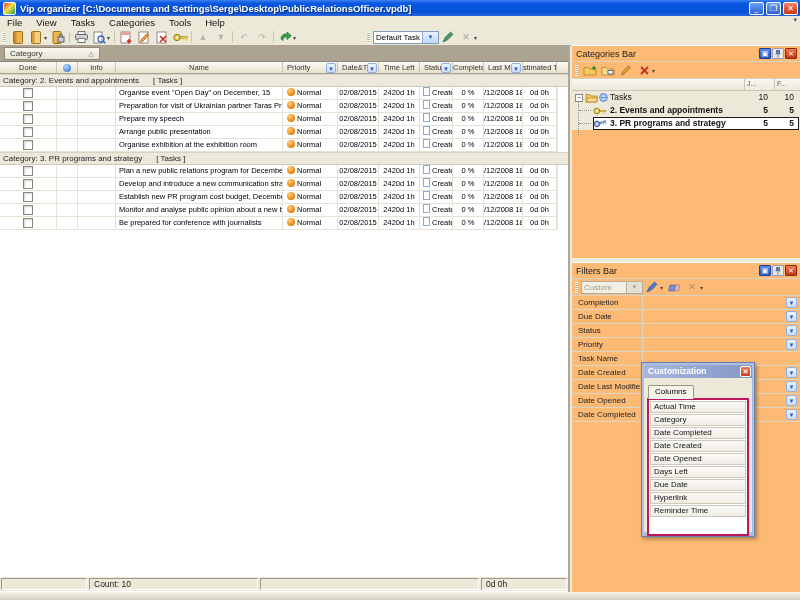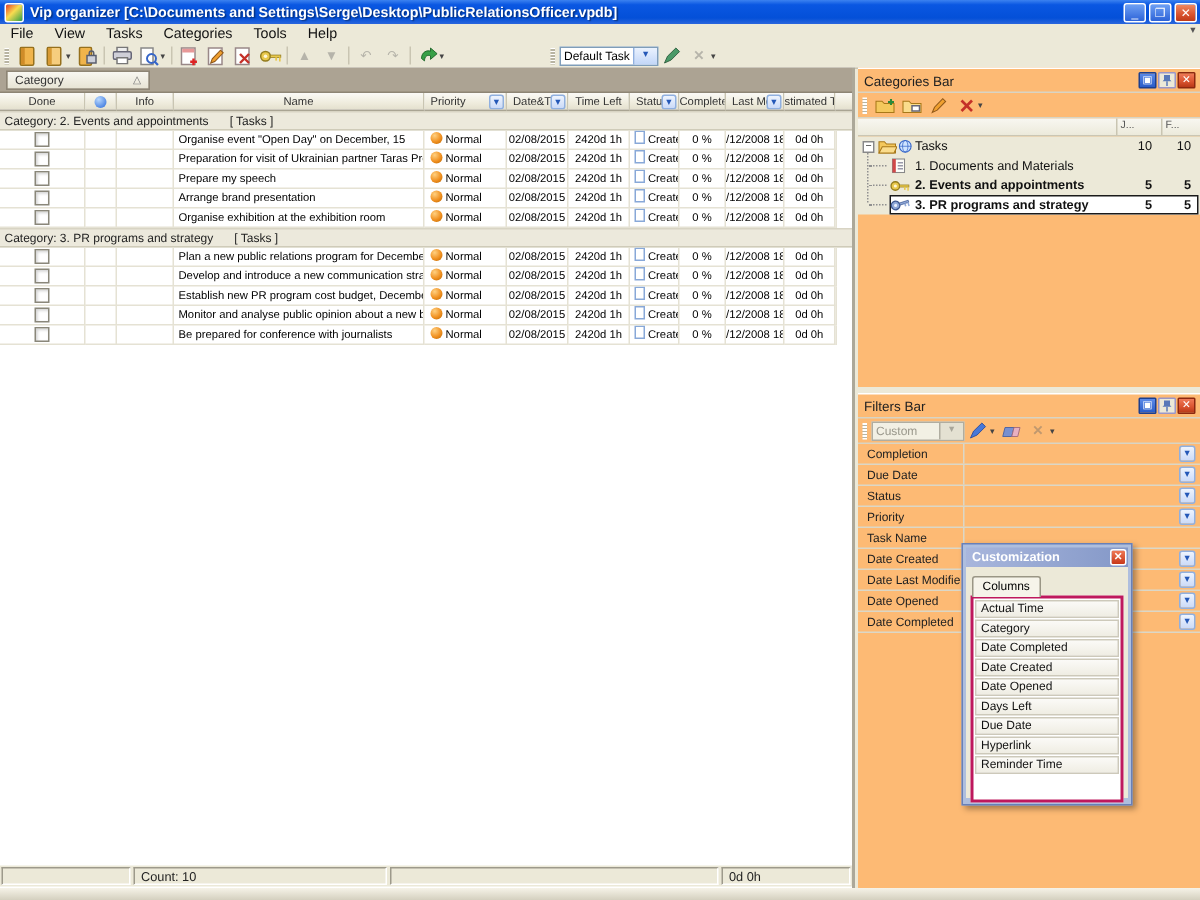--- a/index.html
+++ b/index.html
@@ -292,21 +292,21 @@
             <div class="c w-comp">0 %</div>
             <div class="c w-mod">/12/2008 18:</div>
             <div class="c w-est">0d 0h</div>
             <div class="c w-fill" style="border-bottom:none"></div>
           </div>
 
           <div class="trow">
             <div class="c w-done"><span class="cb"></span></div>
             <div class="c w-flag"></div>
             <div class="c w-info"></div>
-            <div class="c w-name tl">Arrange brand presentation</div>
+            <div class="c w-name tl">Arrange public presentation</div>
             <div class="c w-pri tl"><i class="pdot"></i><span>Normal</span></div>
             <div class="c w-due">02/08/2015</div>
             <div class="c w-left">2420d 1h</div>
             <div class="c w-status tl"><i class="dico"></i><span>Created</span></div>
             <div class="c w-comp">0 %</div>
             <div class="c w-mod">/12/2008 18:</div>
             <div class="c w-est">0d 0h</div>
             <div class="c w-fill" style="border-bottom:none"></div>
           </div>
 
@@ -477,35 +477,20 @@
           <span class="ticon" style="left:27px;top:2px">
               <svg width="9" height="9" viewBox="0 0 9 9">
                 <circle cx="4.5" cy="4.5" r="3.9" fill="#cfe4ff" stroke="#3565c8" stroke-width=".7"></circle>
                 <ellipse cx="4.5" cy="4.5" rx="1.8" ry="3.9" fill="none" stroke="#3565c8" stroke-width=".5"></ellipse>
                 <line x1=".6" y1="4.5" x2="8.4" y2="4.5" stroke="#3565c8" stroke-width=".5"></line>
               </svg>
             </span>
           <span class="lbl">Tasks</span>
           <span class="cc1">10</span>
           <span class="cc2">10</span>
-        </div>
-        <div class="trrow">
-          <span class="stub"></span>
-          <span class="ticon" style="left:22px">
-              <svg width="10" height="11" viewBox="0 0 10 11">
-                <rect x="1" y="1" width="8" height="9" fill="#fdfdf8" stroke="#888" stroke-width=".7"></rect>
-                <rect x="1" y="1" width="2.2" height="9" fill="#d04848"></rect>
-                <line x1="4.5" y1="3.5" x2="8" y2="3.5" stroke="#99a"></line>
-                <line x1="4.5" y1="5.5" x2="8" y2="5.5" stroke="#99a"></line>
-                <line x1="4.5" y1="7.5" x2="8" y2="7.5" stroke="#99a"></line>
-              </svg>
-            </span>
-          <span class="lbl">1. Documents and Materials</span>
-          <span class="cc1"></span>
-          <span class="cc2"></span>
         </div>
         <div class="trrow b">
           <span class="stub"></span>
           <span class="ticon" style="left:21px;top:3px">
               <svg width="14" height="8" viewBox="0 0 15 9">
                 <circle cx="4" cy="4.5" r="3.2" fill="#e8c84c" stroke="#937c1e"></circle>
                 <circle cx="4" cy="4.5" r="1.2" fill="#fdf6da"></circle>
                 <rect x="7.2" y="3.7" width="7" height="1.6" fill="#e8c84c" stroke="#937c1e" stroke-width=".5"></rect>
                 <rect x="10.5" y="5.2" width="1.2" height="2.2" fill="#e8c84c"></rect>
                 <rect x="13" y="5.2" width="1.1" height="2.8" fill="#e8c84c"></rect>

